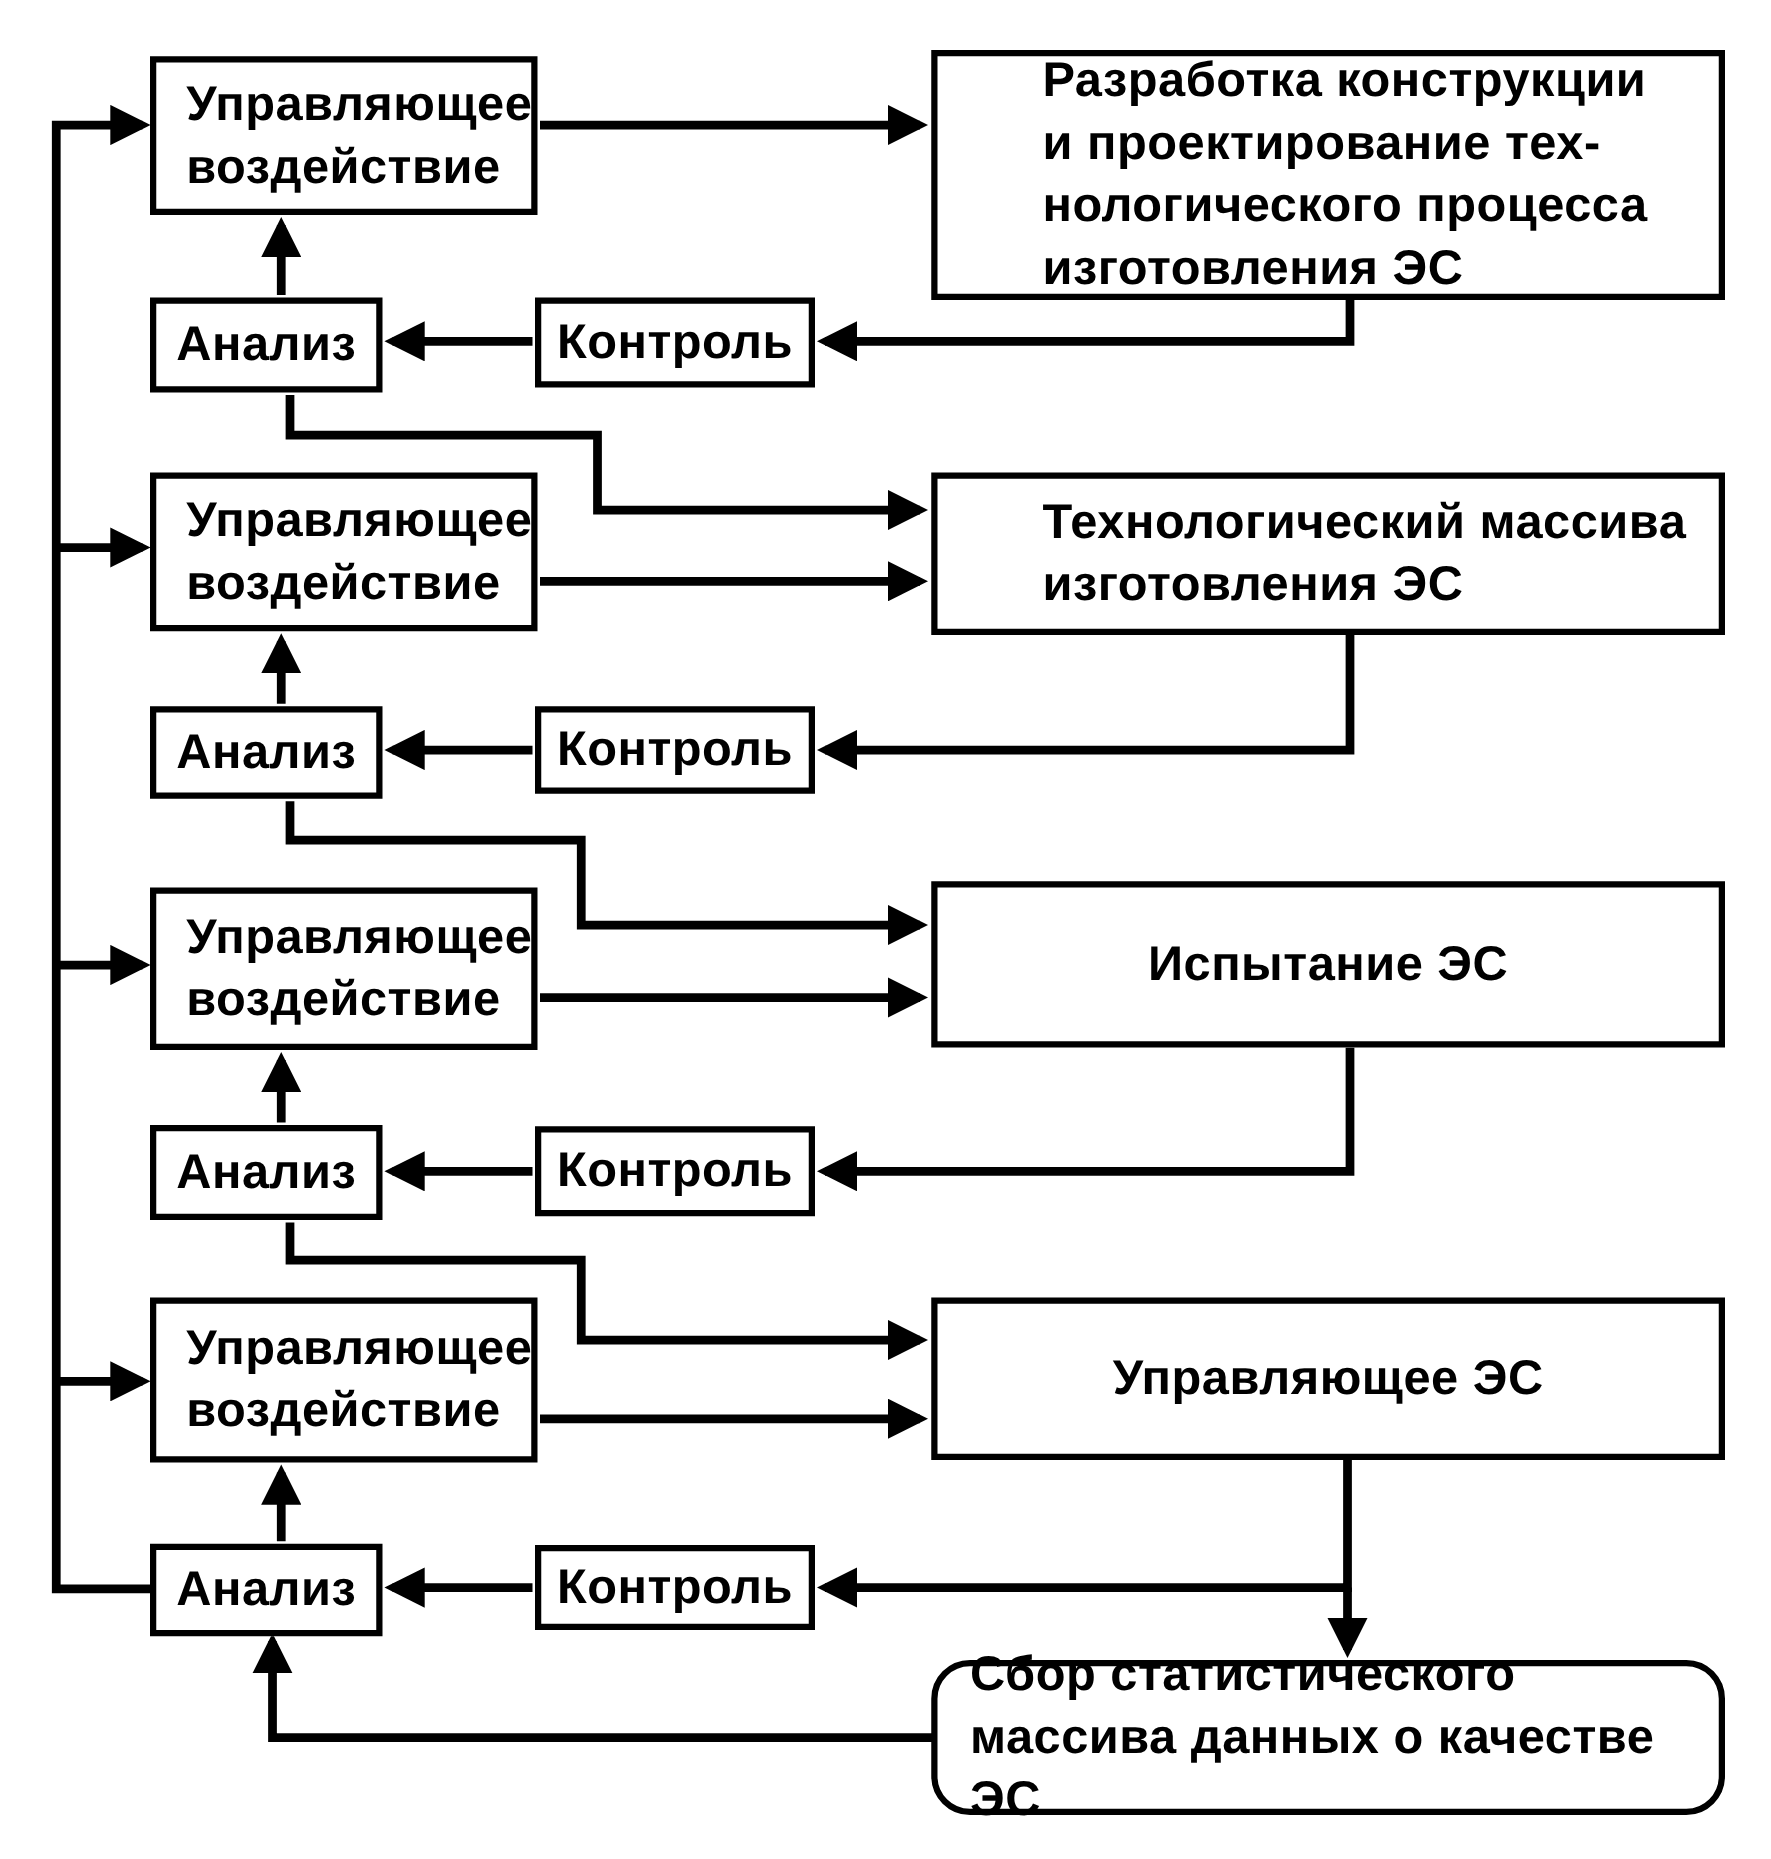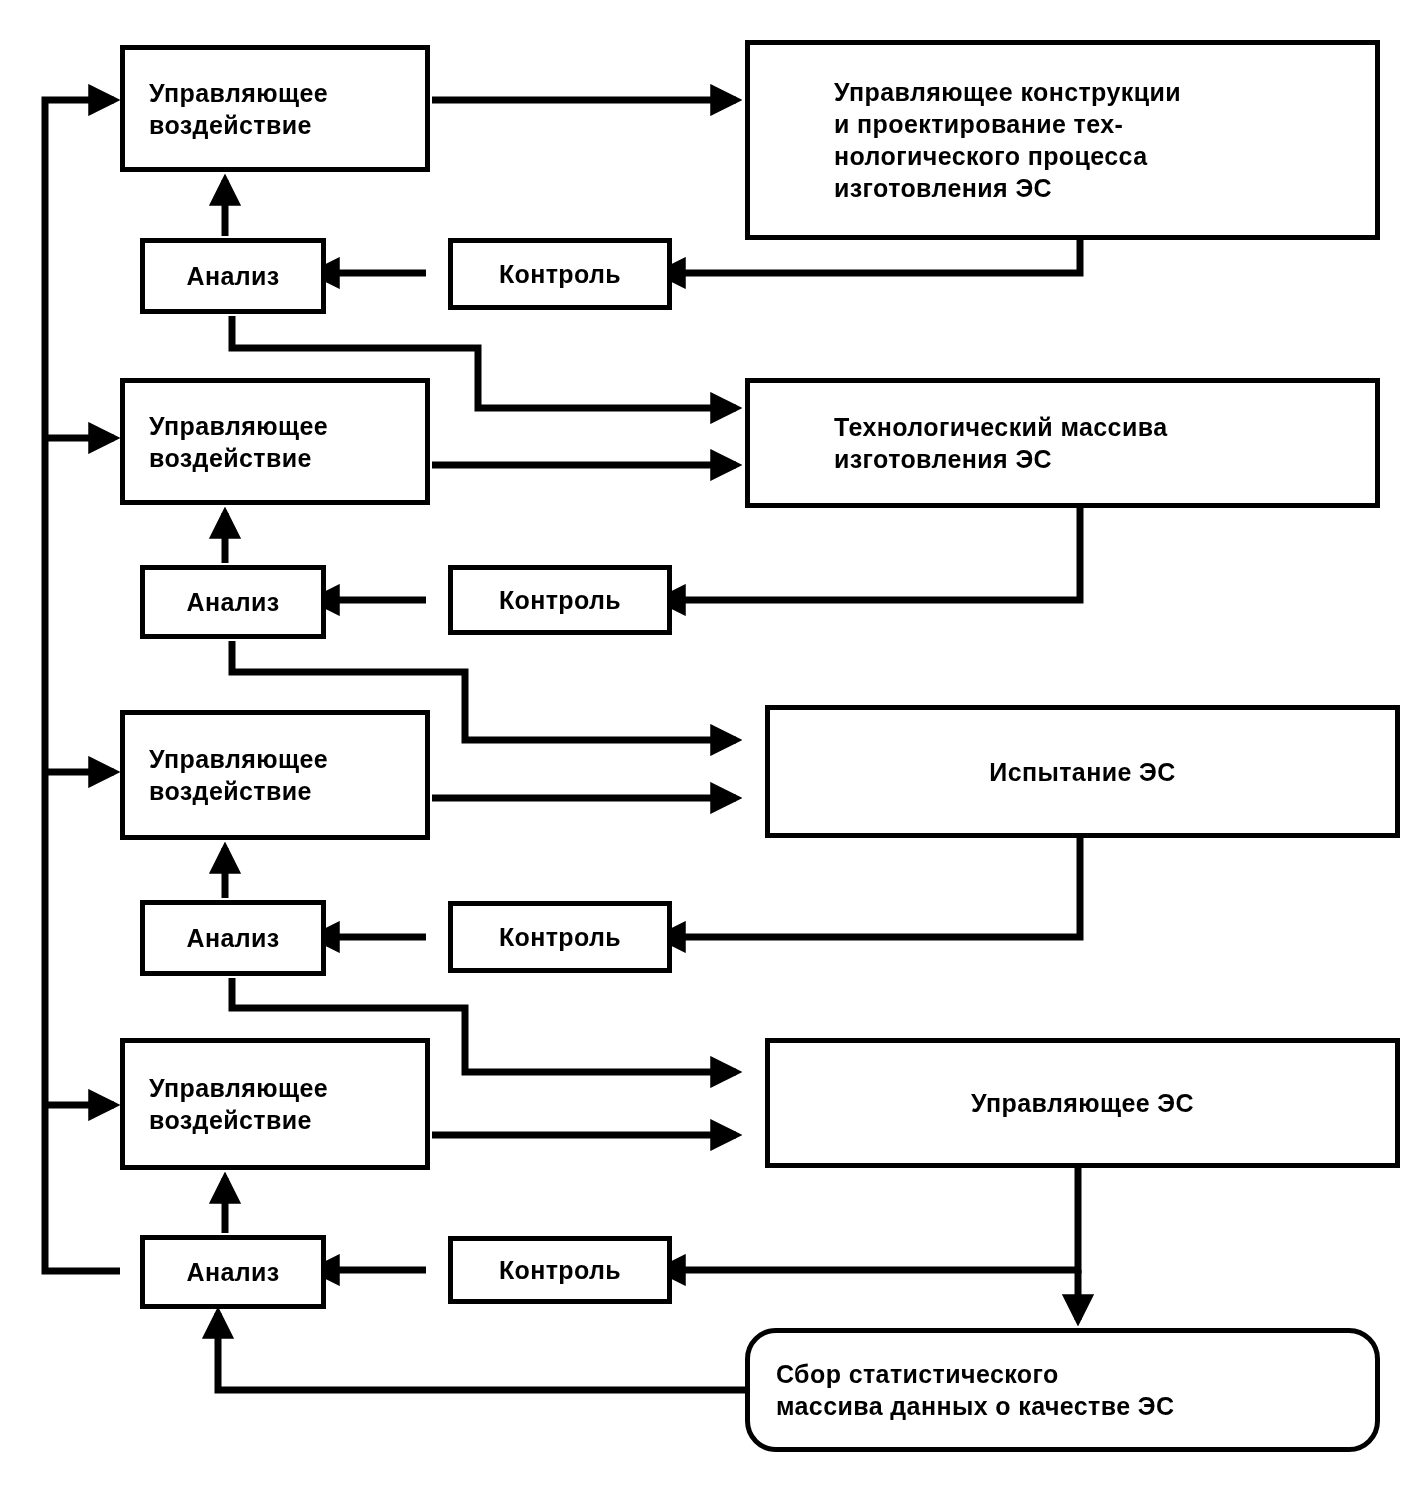--- a/index.html
+++ b/index.html
@@ -15,26 +15,26 @@
   }
   svg.wires { position:absolute; left:0; top:0; width:1417px; height:1487px; }
   .box {
     position:absolute;
     box-sizing:border-box;
     background:#ffffff;
     border:5px solid #000;
     display:flex;
     align-items:center;
     white-space:pre-line;
-    font-size:25px;
+    font-size:39px;
     line-height:1.28;
     letter-spacing:0.4px;
   }
   .left-pad   { padding-left:24px; }
-  .center     { justify-content:center; text-align:center;margin-left:20px; }
+  .center     { justify-content:center; text-align:center; }
   .proc-pad   { padding-left:84px; padding-right:18px; }
   .bottom-pad { padding-left:26px; padding-right:12px;border-radius:31px; }
 </style>
 </head>
 <body>
 
 <div class="canvas">
 
   <svg class="wires" viewBox="0 0 1417 1487" fill="none" stroke="#000" stroke-width="7">
     <defs>
@@ -71,21 +71,21 @@
     <path d="M 1078 1270 L 1078 1320" marker-end="url(#ah)"></path>
     <path d="M 426 1270 L 314 1270" marker-end="url(#ah)"></path>
     <path d="M 225 1233 L 225 1178" marker-end="url(#ah)"></path>
     <path d="M 748 1390 L 218 1390 L 218 1313" marker-end="url(#ah)"></path>
   </svg>
 
   <div class="box left-pad" style="left:120px; top:45px;  width:310px; height:127px;">Управляющее
 воздействие</div>
   <div class="box center" style="left:120px; top:238px; width:186px; height:76px;">Анализ</div>
   <div class="box center" style="left:428px; top:238px; width:224px; height:72px;">Контроль</div>
-  <div class="box proc-pad" style="left:745px; top:40px; width:635px; height:200px;">Управляющее конструкции
+  <div class="box proc-pad" style="left:745px; top:40px; width:635px; height:200px;">Разработка конструкции
 и проектирование тех-
 нологического процесса
 изготовления ЭС</div>
 
   <div class="box left-pad" style="left:120px; top:378px; width:310px; height:127px;">Управляющее
 воздействие</div>
   <div class="box center" style="left:120px; top:565px; width:186px; height:74px;">Анализ</div>
   <div class="box center" style="left:428px; top:565px; width:224px; height:70px;">Контроль</div>
   <div class="box proc-pad" style="left:745px; top:378px; width:635px; height:130px;">Технологический массива
 изготовления ЭС</div>

